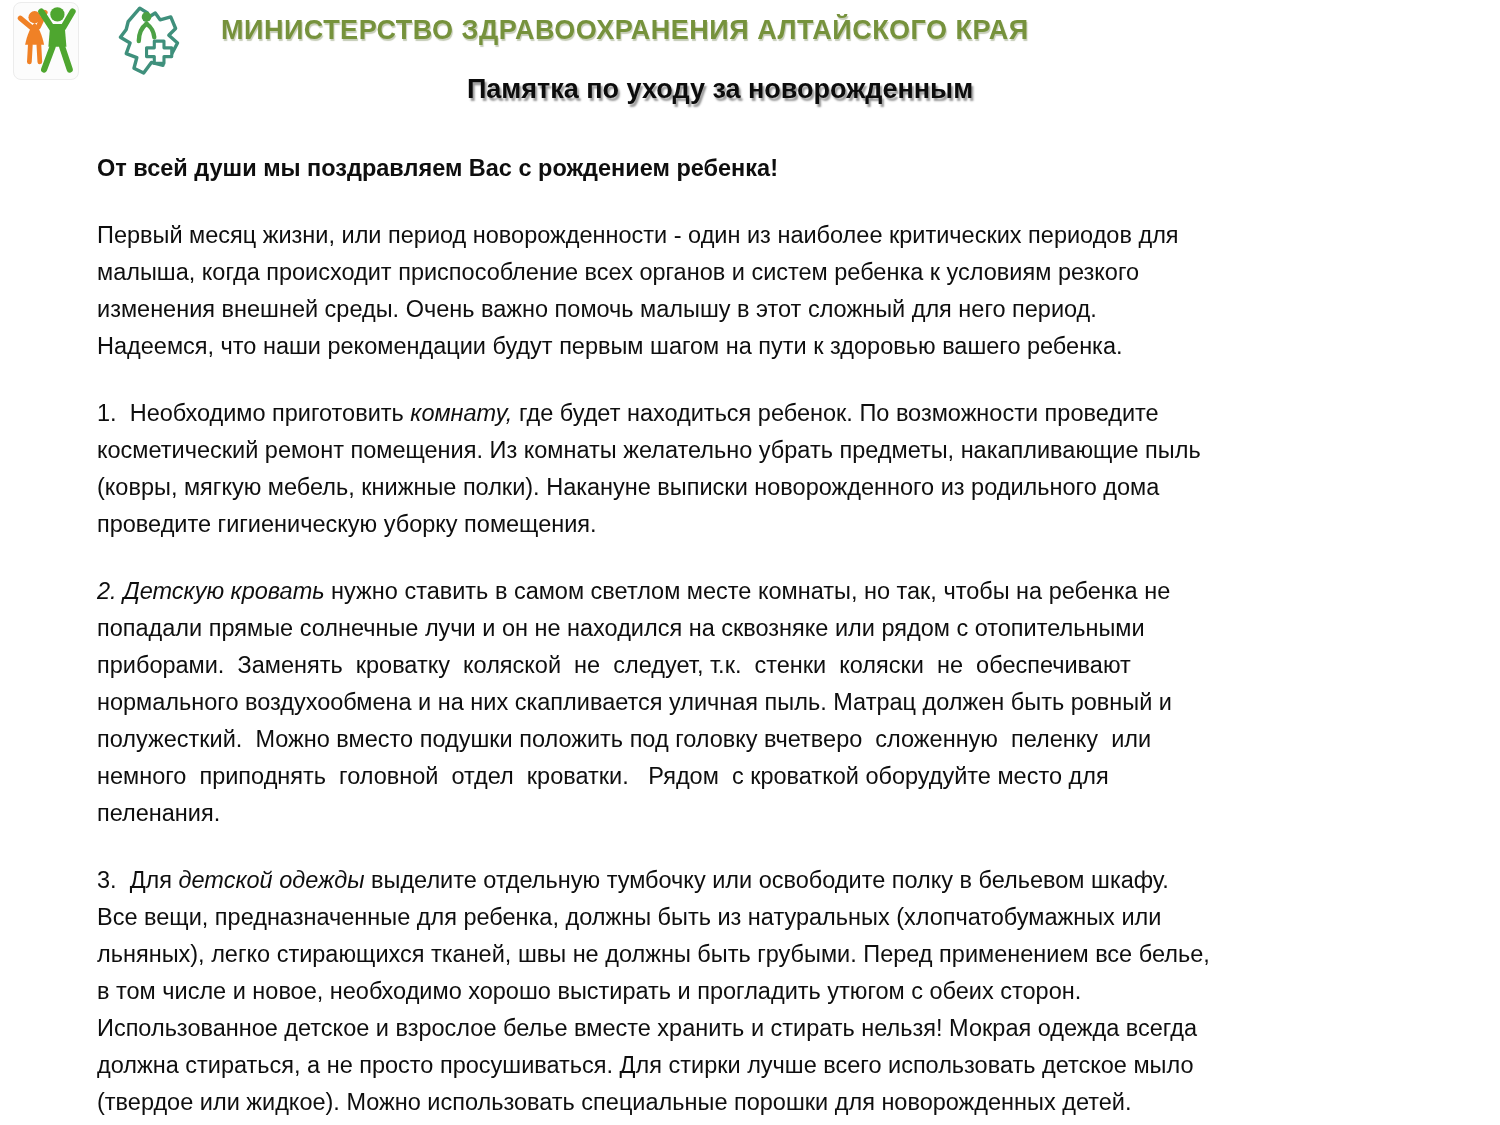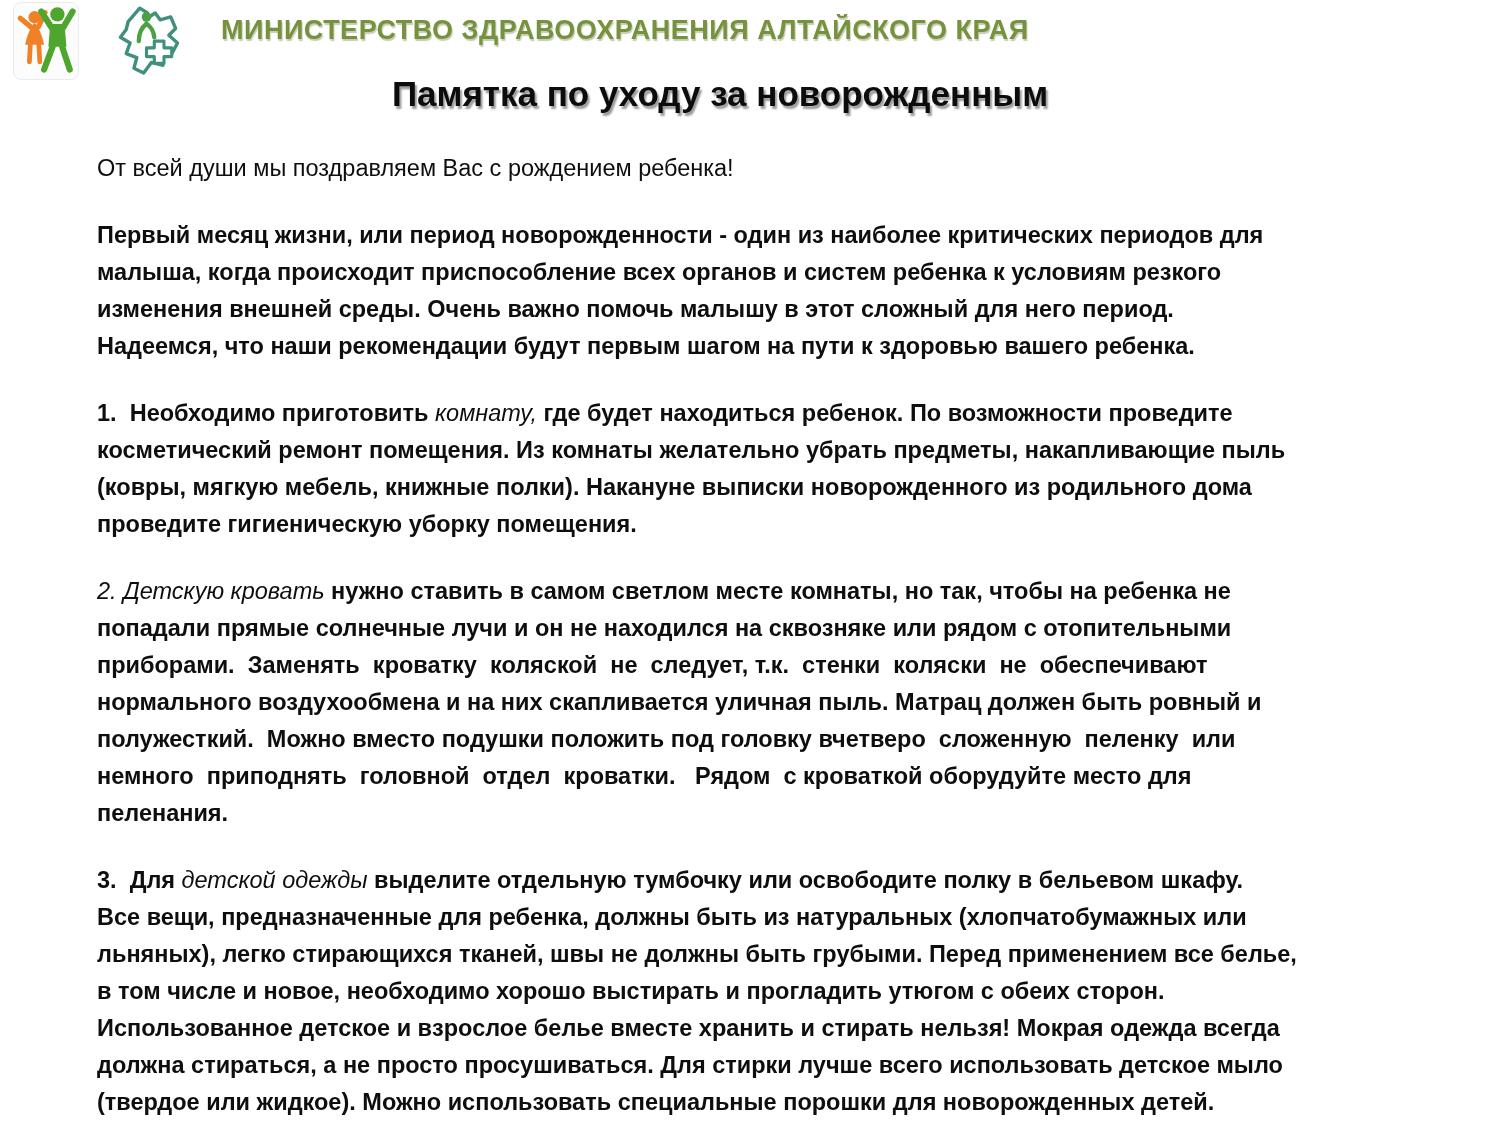--- a/index.html
+++ b/index.html
@@ -31,34 +31,34 @@
     color: #76923C;
     letter-spacing: 0.5px;
     text-shadow: 1px 2px 1px rgba(90,110,50,0.35);
     white-space: nowrap;
   }
 
   
   .page-title {
     position: absolute; top: 74px; left: 0; right: 60px;
     text-align: center;
-    font-size: 35px; font-weight: 700;
+    font-size: 27px; font-weight: 700;
     color: #0c0c0c;
     text-shadow: 2px 3px 2px rgba(0,0,0,0.40);
   }
 
   
   .content {
     position: absolute; top: 150px; left: 97px; right: 94px;
     font-size: 23.5px; line-height: 37px;
     color: #0e0e0e;
   }
   .content p { margin: 0 0 30px 0; }
-  .greeting { font-weight: 400; }
-  .seg-r { font-style: normal; font-weight: 700; }
+  .greeting { font-weight: 700; }
+  .seg-r { font-style: normal; font-weight: 400; }
   .seg-i { font-style: italic; }
   .seg-bi { font-weight: 400; font-style: italic; }
 </style>
 </head>
 <body>
 
 <div class="page">
 
   <div class="header-row">
 

